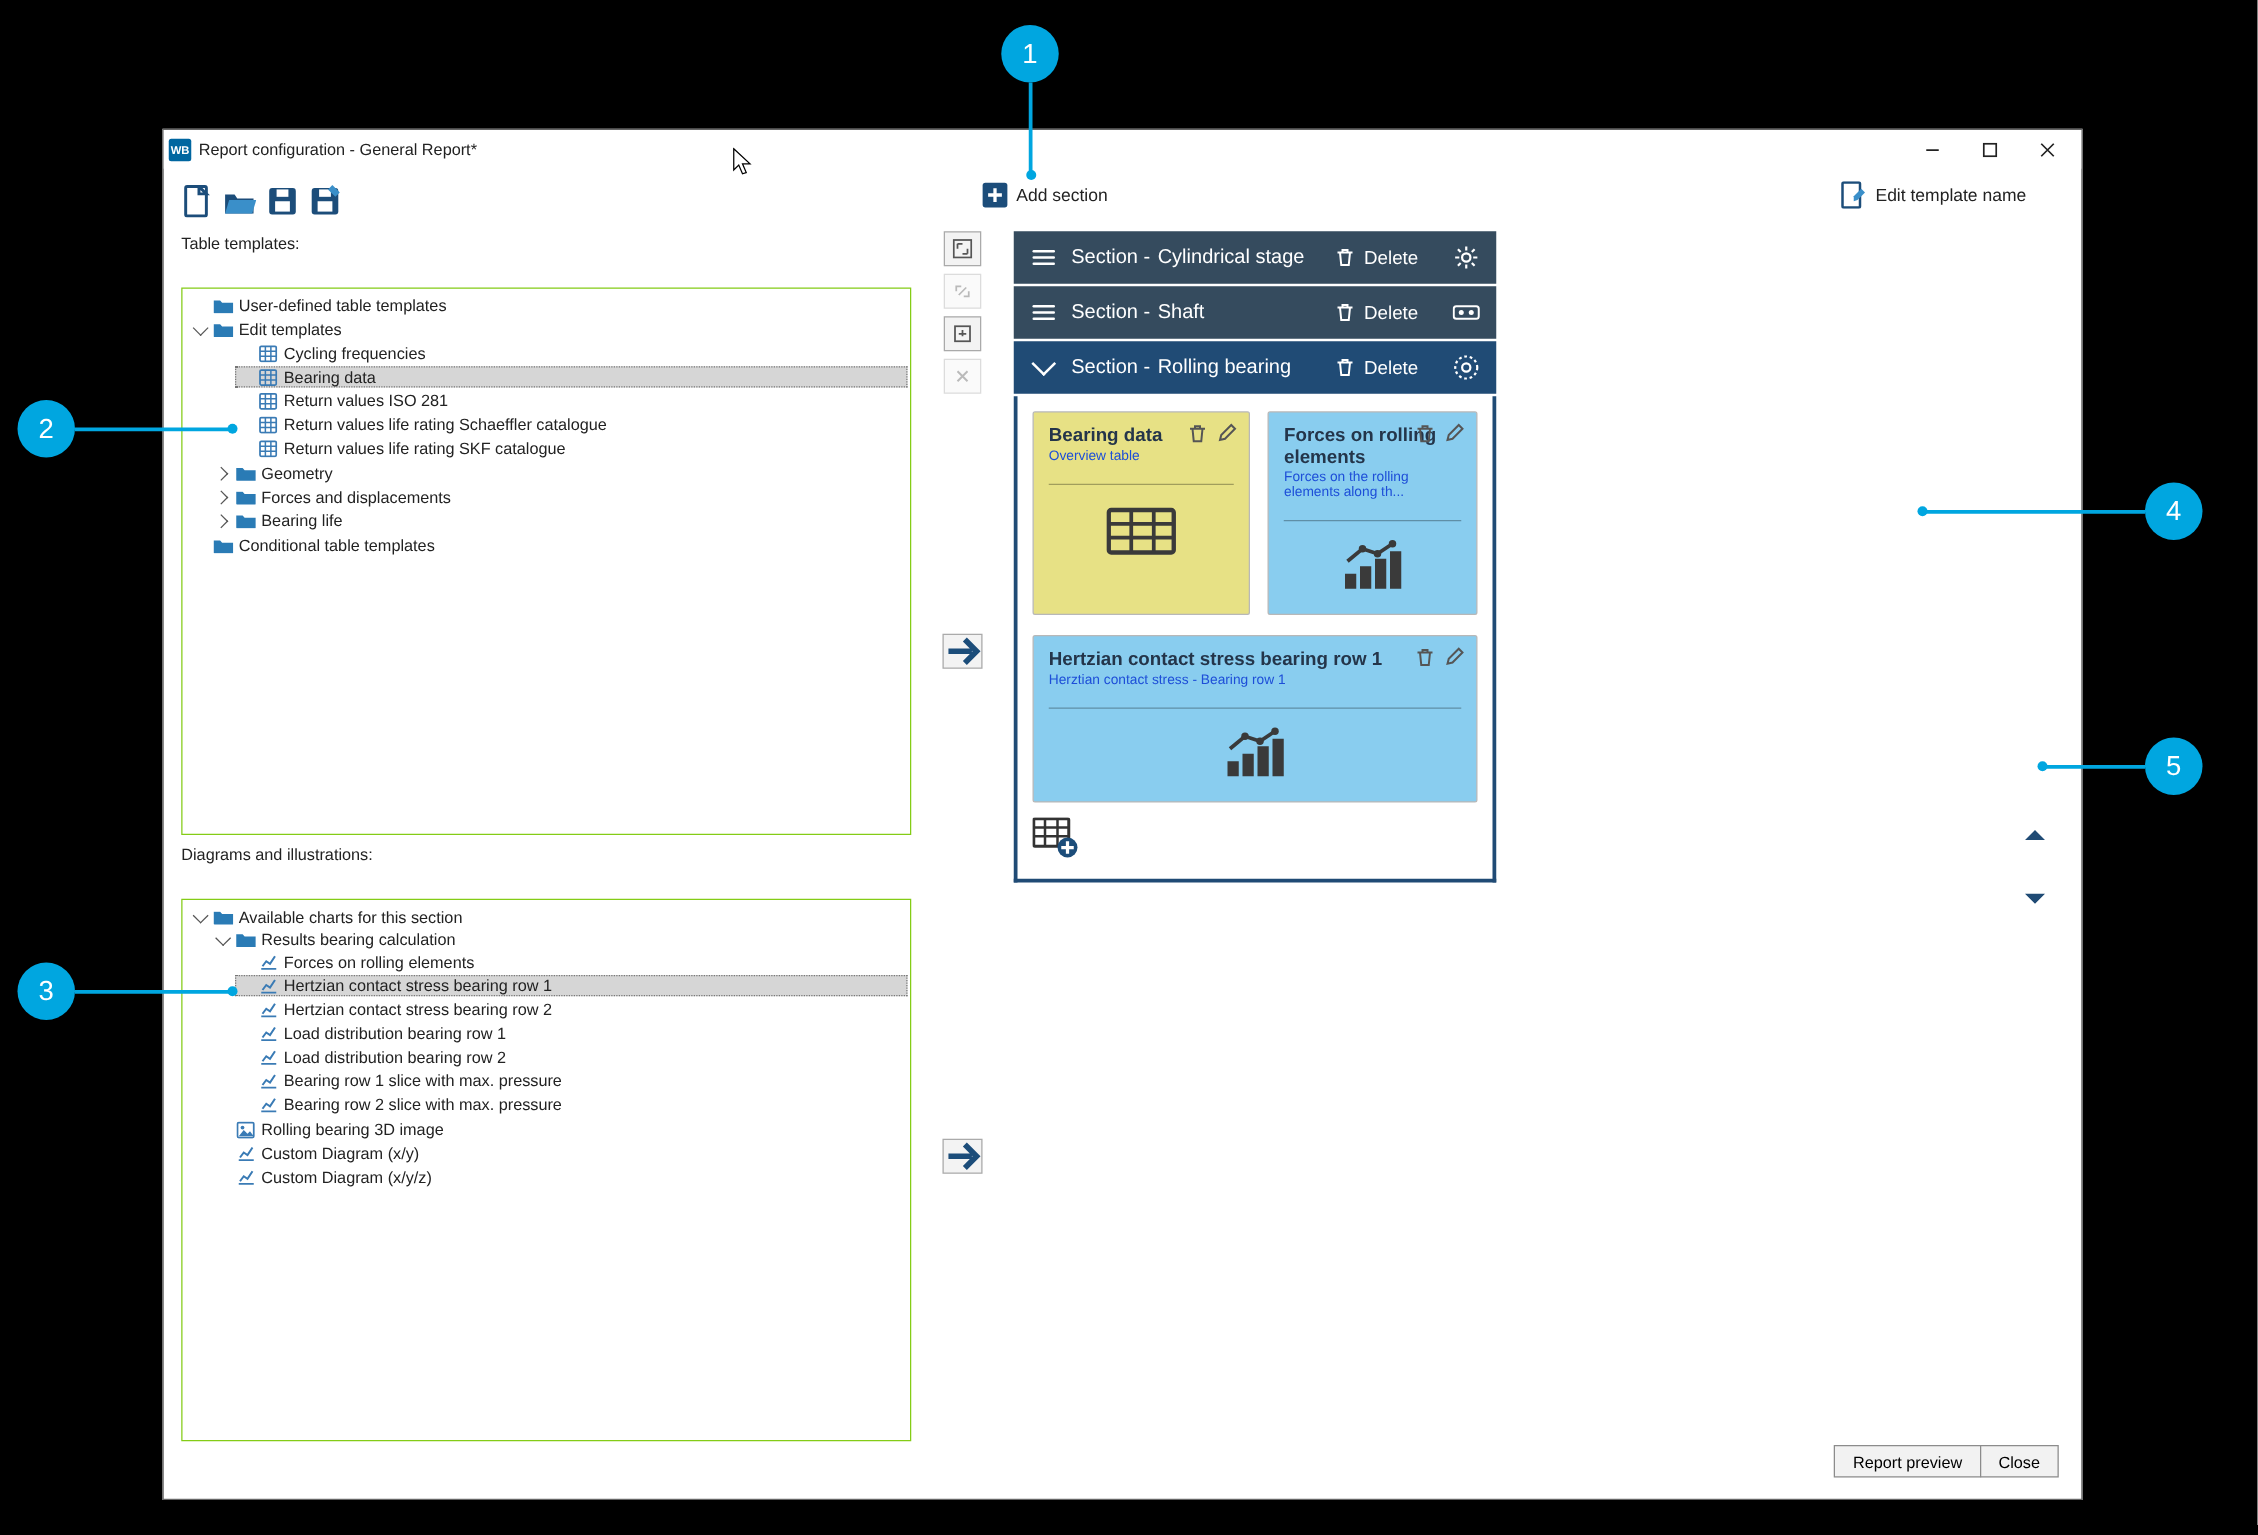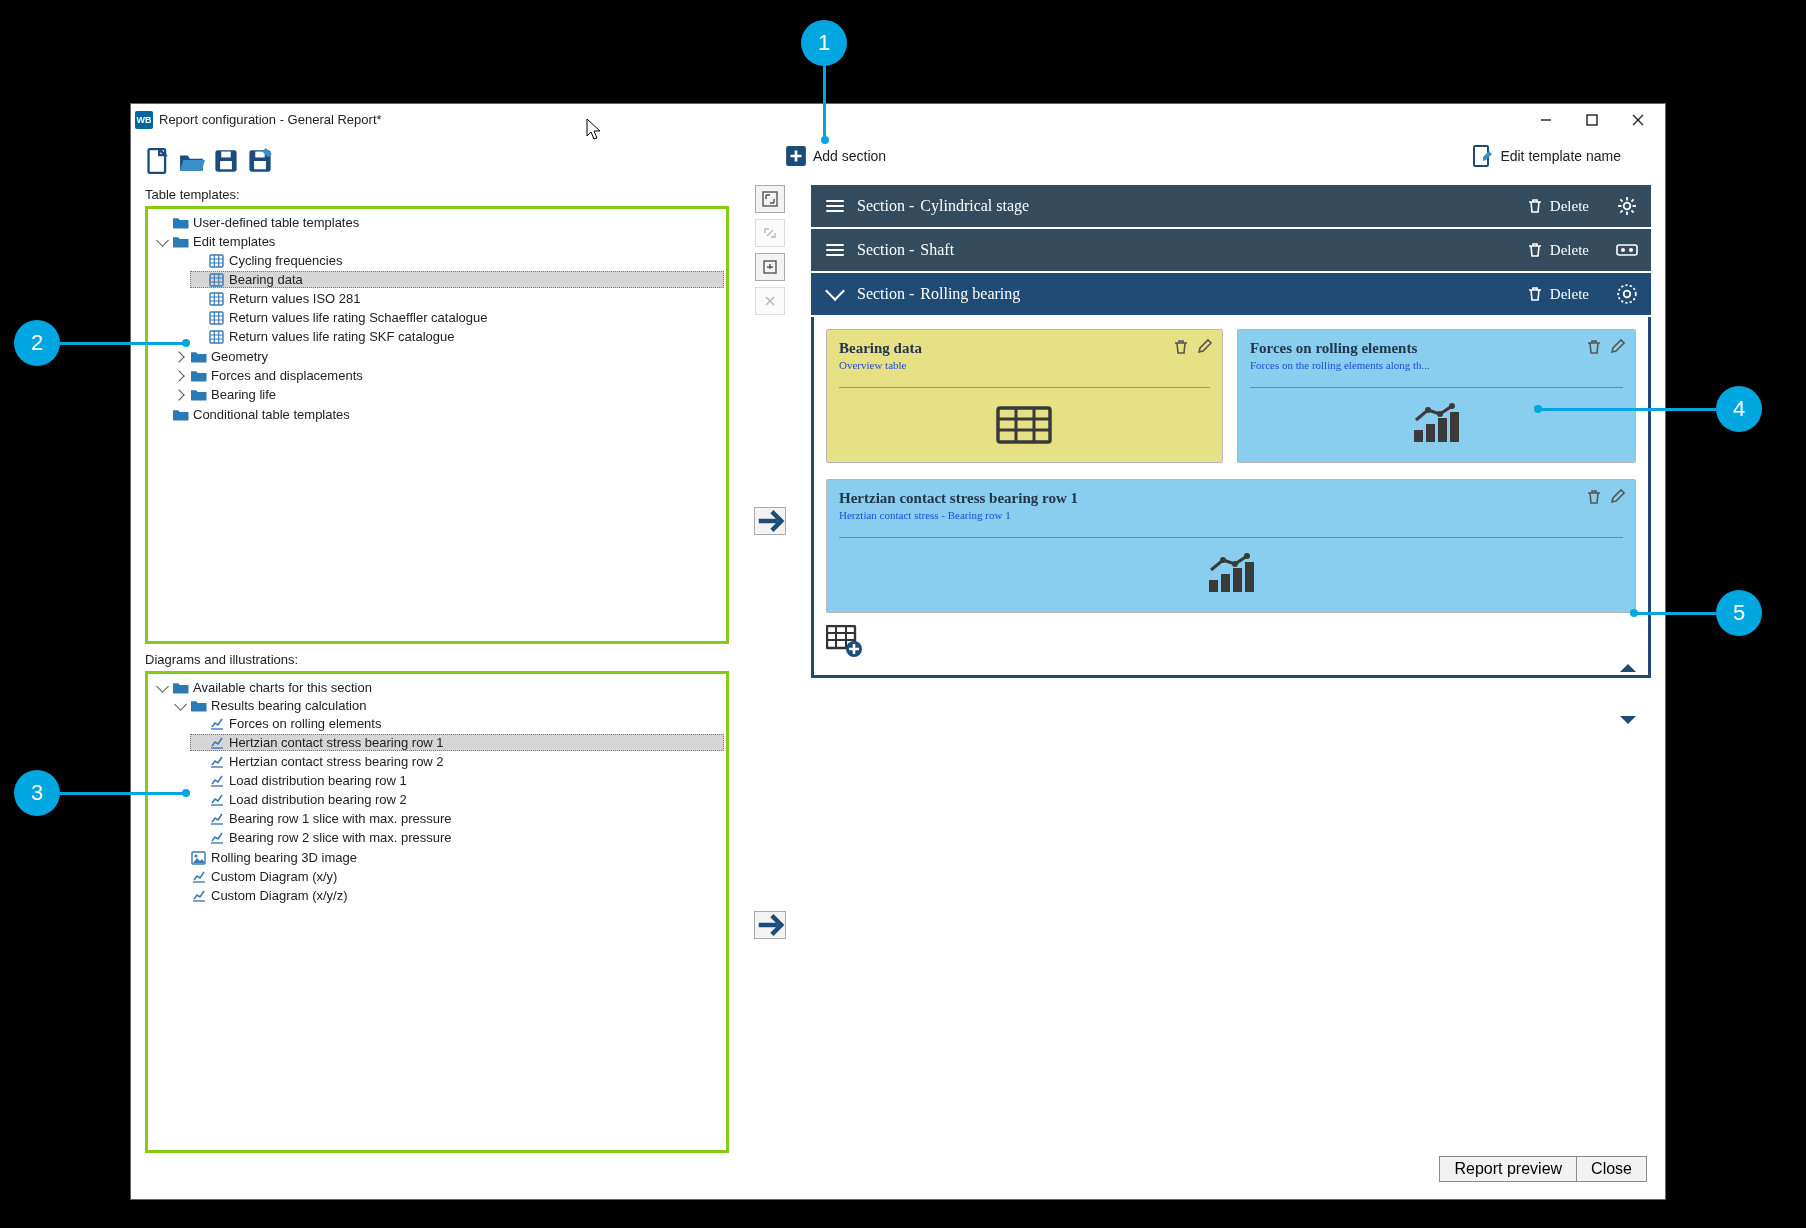--- a/index.html
+++ b/index.html
@@ -27,24 +27,24 @@
   .file-icons svg { width:26px; height:26px; }
   .top-flex { flex:1; }
   .top-action { display:flex; align-items:center; gap:6px; font-size:14px; cursor:pointer; }
   .top-action svg { width:22px; height:22px; }
   .add-section-wrap { position:absolute; left:640px; top:0; }
   .edit-name-wrap { position:absolute; right:30px; top:0; }
 
   .main-cols { display:flex; flex:1; gap:16px; min-height:0; }
   .left-col { width:584px; display:flex; flex-direction:column; }
   .mid-col { width:50px; display:flex; flex-direction:column; align-items:center; padding-top:6px; gap:6px; }
-  .right-col { flex:1; display:flex; flex-direction:column;font-family:Liberation Serif, serif; }
+  .right-col { flex:1; display:flex; flex-direction:row; }
 
   .panel-label { font-size:13px; margin:8px 0 4px 0; }
-  .tree-box { border:3px solid #84cc16; background:#fff; flex:1; overflow:auto; padding:4px 2px 4px 4px; }
+  .tree-box { border:1px solid #84cc16; background:#fff; flex:1; overflow:auto; padding:4px 2px 4px 4px;margin-top:24px; }
   .tree-box.top { height:438px; flex:0 0 438px; }
   .tree-box.bottom { flex:1; }
 
   .tree ul { list-style:none; margin:0; padding:0 0 0 18px; }
   .tree > ul { padding-left:2px; }
   .tree li { padding:1px 0; white-space:nowrap; }
   .tree-row { display:flex; align-items:center; gap:4px; padding:1px 2px; }
   .tree-row.selected { background:#d6d6d6; border:1px dotted #777; padding:0 1px; }
   .caret { width:12px; height:12px; display:inline-flex; align-items:center; justify-content:center; cursor:pointer; }
   .caret::before { content:""; border-style:solid; }
@@ -91,21 +91,21 @@
   .card .big svg { width:56px; height:44px; fill:#3a3a3a; }
   .card .acts  { position:absolute; top:8px; right:8px; display:flex; gap:6px; }
   .card .acts svg { width:18px; height:18px; stroke:#555; fill:none; }
 
   .add-card { margin-top:12px; }
   .add-card svg { width:38px; height:34px; }
 
   .right-empty { flex:1; }
 
   .bottom-bar { height:32px; display:flex; justify-content:flex-end; align-items:center; gap:0; padding:0 4px; }
-  .btn { border:1px solid #8c8c8c; background:#f2f2f2; height:26px; padding:0 14px; font-size:16px; cursor:pointer; }
+  .btn { border:1px solid #8c8c8c; background:#f2f2f2; height:26px; padding:0 14px; font-size:13px; cursor:pointer; }
   .btn + .btn { margin-left:-1px; }
 
   .reorder-arrows { position:absolute; right:10px; top:480px; display:flex; flex-direction:column; gap:20px; align-items:center; }
   .reorder-arrows svg { width:26px; height:24px; fill:#204b75; cursor:pointer; }
 
   .cursor-ptr { position:absolute; left:586px; top:118px; z-index:200; }
 </style>
 </head>
 <body>
 

